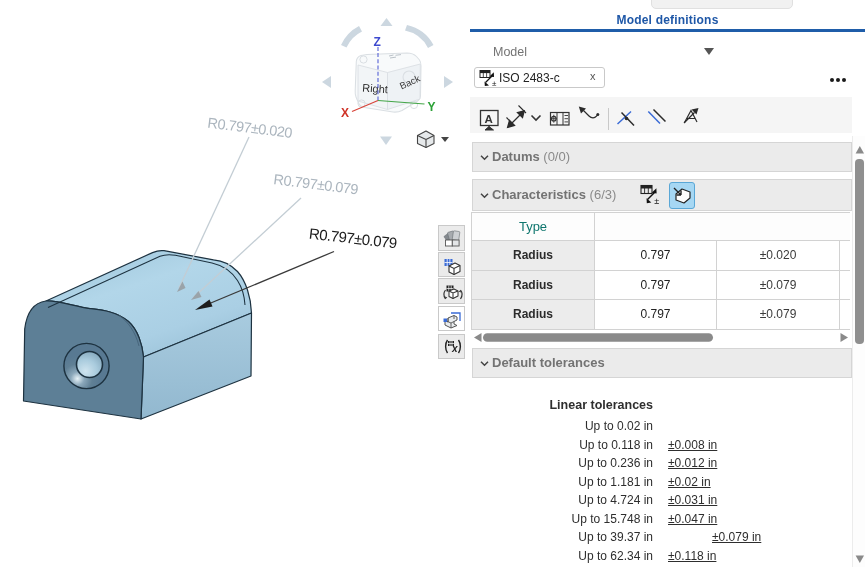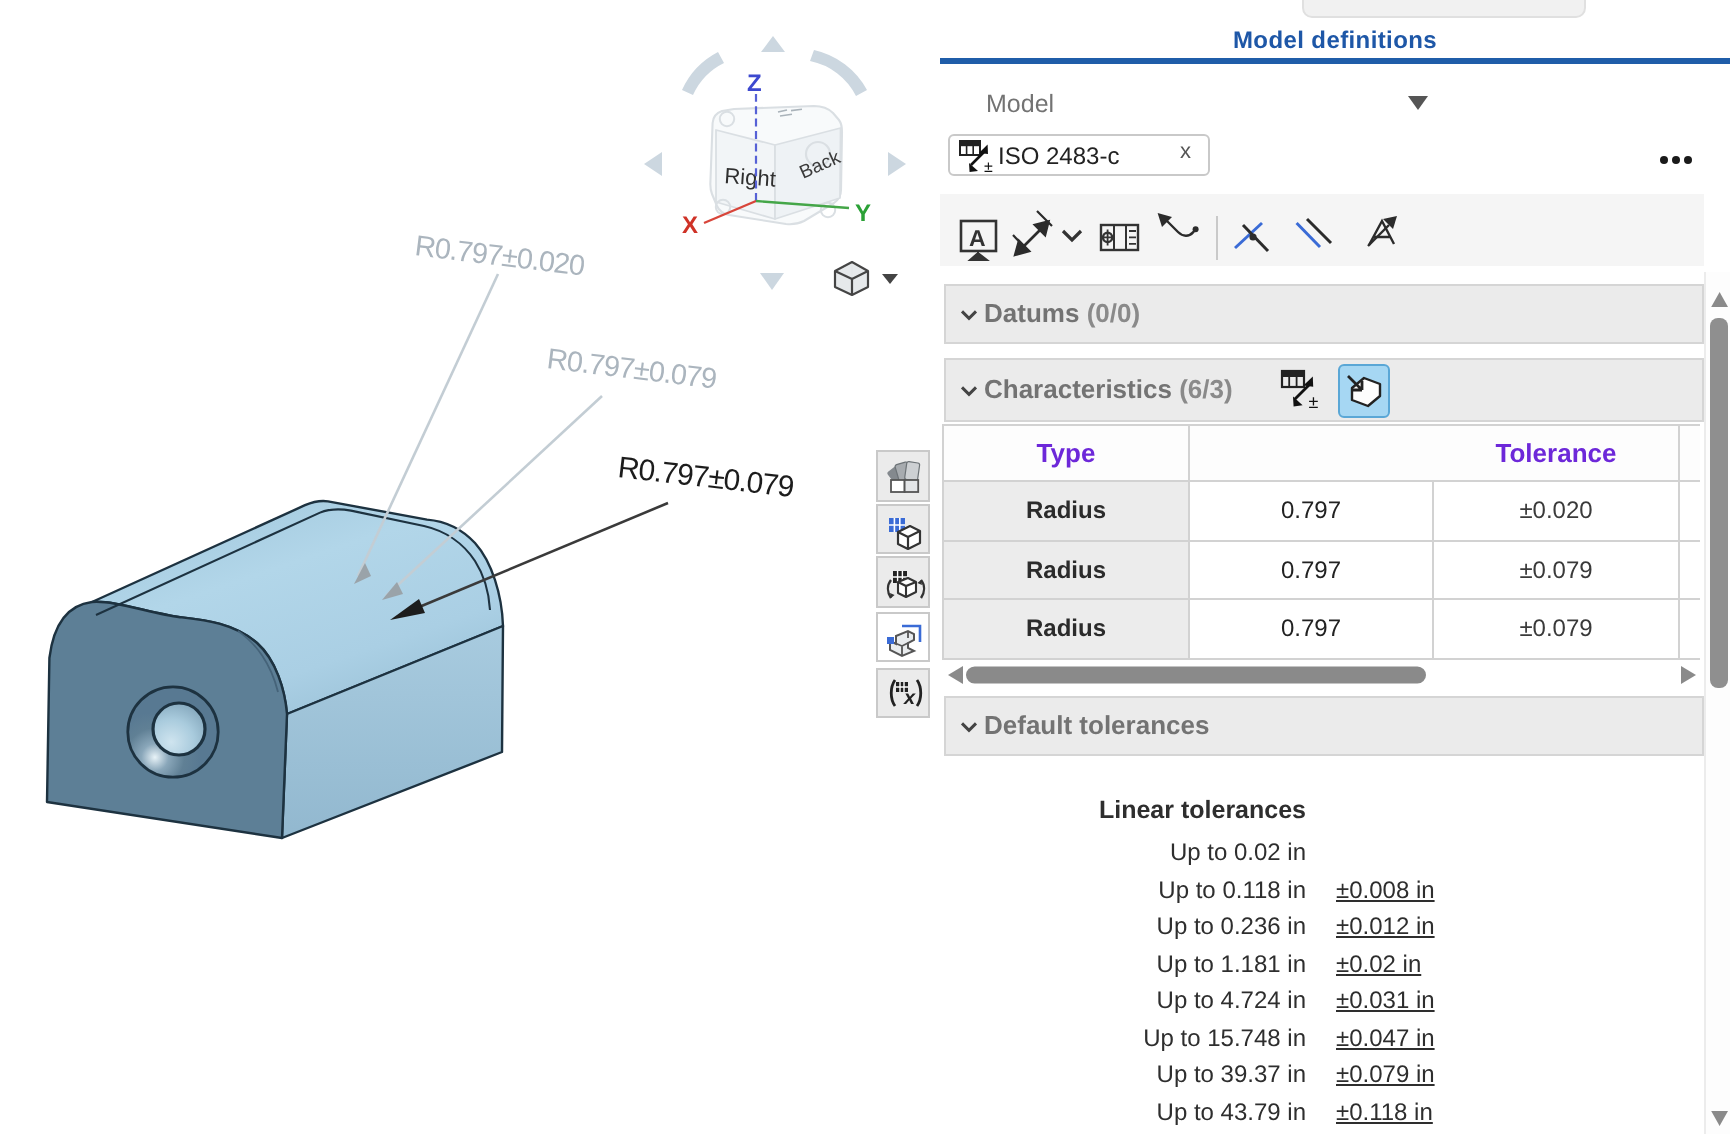--- a/index.html
+++ b/index.html
@@ -25,21 +25,21 @@
         border-radius:3px;background:#fff;}
   #chip .txt{position:absolute;left:24px;top:3px;font-size:12px;color:#222;}
   #chip .x{position:absolute;left:115px;top:2px;font-size:11px;color:#555;}
   #dots{position:absolute;left:360px;top:78px;width:22px;height:6px;}
   #dots i{position:absolute;top:0;width:4px;height:4px;border-radius:50%;background:#1a1a1a;}
   #ptoolbar{position:absolute;left:0;top:97px;width:382px;height:36px;background:#f5f5f5;}
   .sech{position:absolute;left:2px;width:378px;background:#ebebeb;border:1px solid #d5d5d5;
         font-size:13px;}
   .sech .chev{position:absolute;left:7px;top:50%;margin-top:-4px;width:9px;height:9px;}
   .sech b{color:#737373;}
-  .sech .cnt{color:#8a8a8a;font-weight:bold;}
+  .sech .cnt{color:#8a8a8a;font-weight:normal;}
   
   #tbl{position:absolute;left:1px;top:212px;width:379px;border-top:1px solid #d2d2d2;}
   .trow{position:absolute;left:0;width:378px;border-bottom:1px solid #d2d2d2;border-left:1px solid #d2d2d2;}
   .cell{position:absolute;top:0;bottom:0;border-right:1px solid #d2d2d2;text-align:center;}
   
   #dtol{position:absolute;left:0;top:390px;width:395px;font-size:12px;color:#2e2e2e;}
   .dline{position:absolute;width:260px;text-align:right;left:-77px;}
   .dval{position:absolute;left:198px;width:120px;text-align:left;text-decoration:underline;}
   
   #vsb{position:absolute;left:382px;top:136px;width:13px;height:431px;background:#fdfdfd;
@@ -326,23 +326,22 @@
       </svg>
       <div class="abs" style="left:196px;top:2px;width:24px;height:25px;background:#a6d7f3;border:1px solid #5aa7d6;border-radius:3px;">
         <svg class="abs" style="left:2px;top:3px" width="20" height="19" viewBox="0 0 20 19">
           <path d="M4,8 L10,3 L18,6 L18,12 L12,17 L4,14 Z" fill="#fdfdfd" stroke="#222" stroke-width="1.2" stroke-linejoin="round"></path>
           <path d="M2,2 L9,9 M9,9 L9,4.5 M9,9 L4.5,9" stroke="#222" stroke-width="1.4" fill="none"></path>
         </svg>
       </div>
     </div>
 
     <div id="tbl">
-      <div class="trow" style="top:0;height:27px;background:#fdfdfd;font-weight:bold;color:#6d28d9;font-size:13px;">
+      <div class="trow" style="top:0;height:27px;background:#fdfdfd;font-weight:normal;color:#0f766e;font-size:13px;">
         <div class="cell" style="left:0;width:122px;line-height:27px;">Type</div>
-        <div class="cell" style="left:245px;width:122px;line-height:27px;">Tolerance</div>
         <div class="cell" style="left:368px;width:13px;border-right:none;"></div>
       </div>
       <div class="trow" style="top:28px;height:28.5px;font-size:12px;">
         <div class="cell" style="left:0;width:122px;line-height:28px;background:#ececec;font-weight:bold;color:#2b2b2b;">Radius</div>
         <div class="cell" style="left:123px;width:121px;line-height:28px;color:#222;">0.797</div>
         <div class="cell" style="left:245px;width:122px;line-height:28px;color:#3a3a3a;">±0.020</div>
         <div class="cell" style="left:368px;width:13px;border-right:none;"></div>
       </div>
       <div class="trow" style="top:57.5px;height:28.5px;font-size:12px;">
         <div class="cell" style="left:0;width:122px;line-height:28px;background:#ececec;font-weight:bold;color:#2b2b2b;">Radius</div>
@@ -378,22 +377,22 @@
         <div class="dval" style="top:47.5px;">±0.008 in</div>
       <div class="dline" style="top:66px;">Up to 0.236 in</div>
         <div class="dval" style="top:66px;">±0.012 in</div>
       <div class="dline" style="top:84.5px;">Up to 1.181 in</div>
         <div class="dval" style="top:84.5px;">±0.02 in</div>
       <div class="dline" style="top:103px;">Up to 4.724 in</div>
         <div class="dval" style="top:103px;">±0.031 in</div>
       <div class="dline" style="top:121.5px;">Up to 15.748 in</div>
         <div class="dval" style="top:121.5px;">±0.047 in</div>
       <div class="dline" style="top:140px;">Up to 39.37 in</div>
-        <div class="dval" style="top:140px;">±0.079 in</div>
-      <div class="dline" style="top:158.5px;">Up to 43.79 in</div>
+        <div class="dval" style="top:140px;margin-left:44px;">±0.079 in</div>
+      <div class="dline" style="top:158.5px;">Up to 62.34 in</div>
         <div class="dval" style="top:158.5px;">±0.118 in</div>
     </div>
 
     <div id="vsb">
       <svg class="abs" style="left:0;top:0" width="13" height="431" viewBox="0 0 13 431">
         <path d="M6.8,10 L11,17.5 L2.6,17.5 Z" fill="#8a8a8a"></path>
         <path d="M6.8,427 L11,419.5 L2.6,419.5 Z" fill="#8a8a8a"></path>
       </svg>
       <div class="thumb"></div>
     </div>

